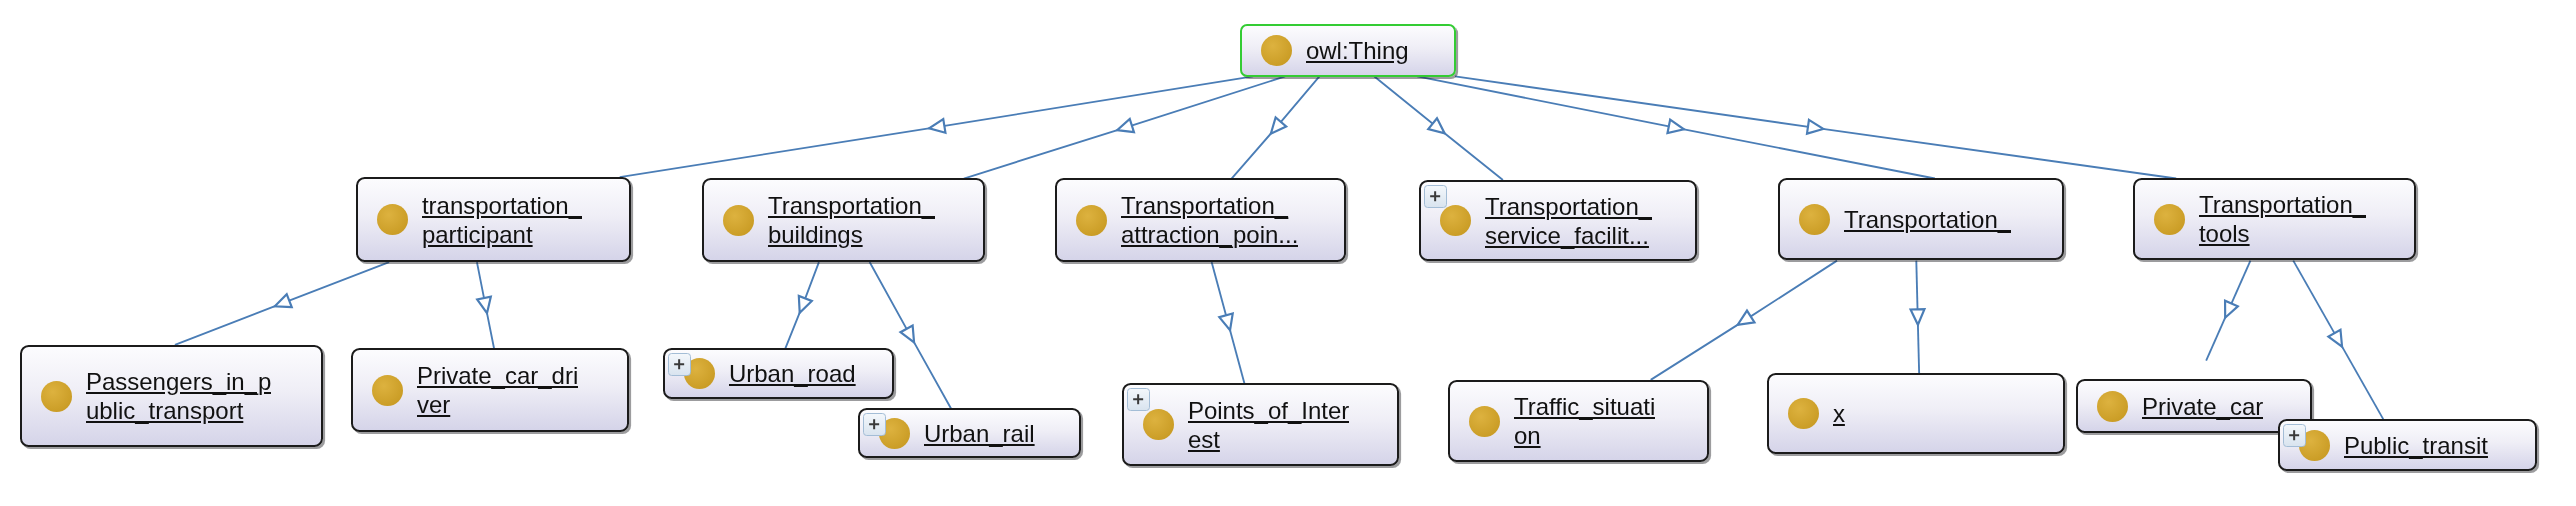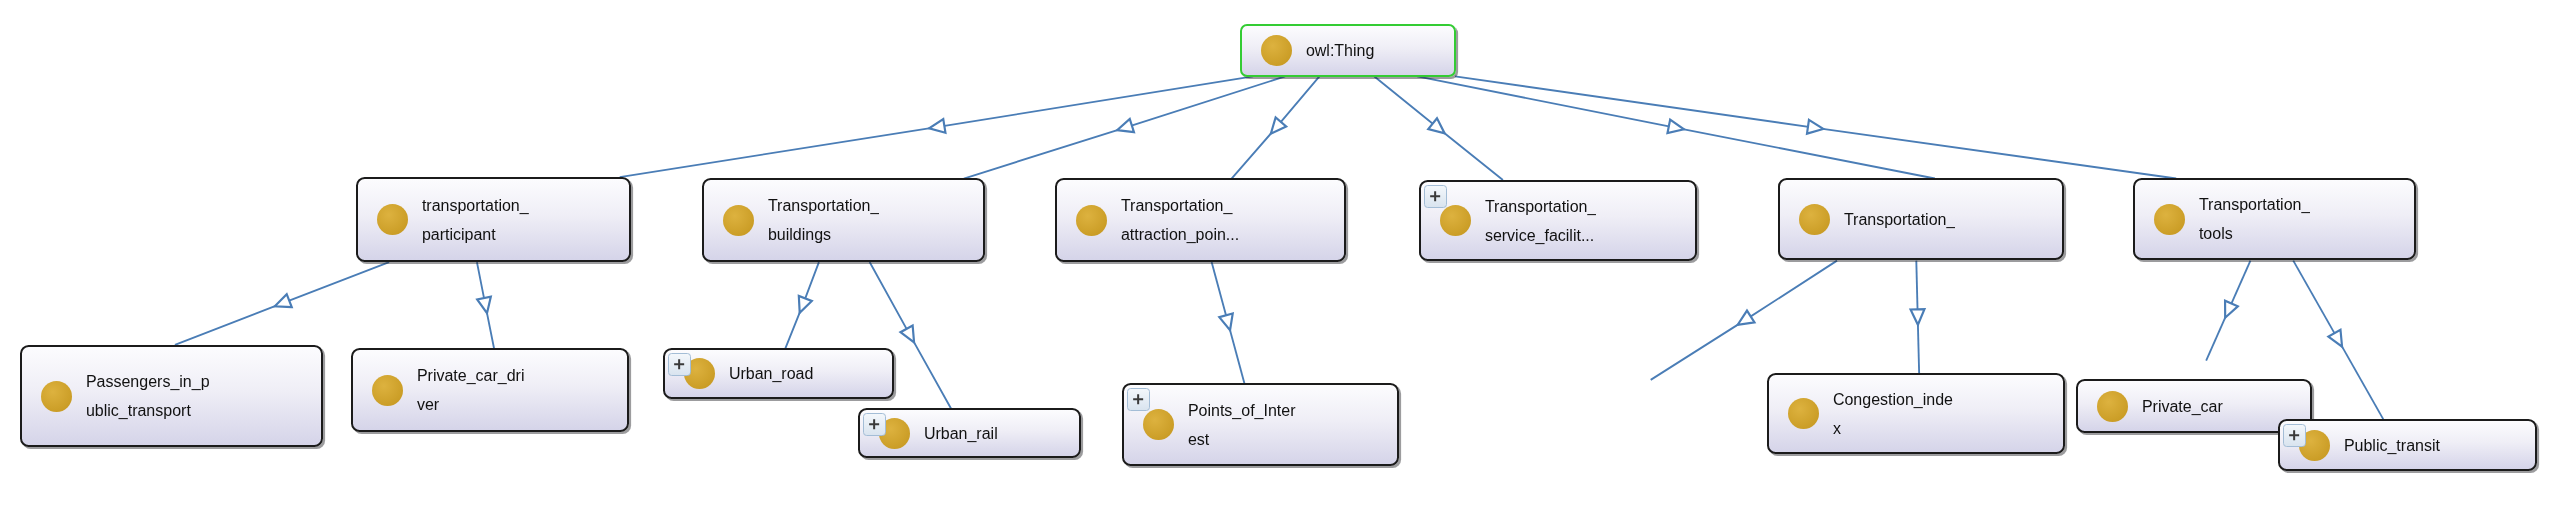--- a/index.html
+++ b/index.html
@@ -21,24 +21,25 @@
   .node {
     position: absolute;
     display: flex; align-items: center;
     gap: 14.3px;
     padding: 0 11.4px 0 18.6px;
     box-sizing: border-box;
     border: 2.1px solid #1b1b1b;
     border-radius: 8.6px;
     background: linear-gradient(180deg, #fcfcfe 0%, #efeef6 45%, #d5d4e9 100%);
     box-shadow: 2.1px 2.1px 0 rgba(35,35,40,0.45);
-    font-size: 16px;
+    font-size: 24px;
     line-height: 29px;
     color: #111111;
     cursor: pointer;
+    text-decoration: underline;
   }
   .node.root {
     border: 2.9px solid #33cc33;
     border-radius: 7.1px;
   }
   .dot {
     flex: 0 0 auto;
     width: 31px; height: 31px;
     border-radius: 50%;
     background: radial-gradient(circle at 38% 35%, #ddb23f 0%, #cfa22c 55%, #c3951d 100%);
@@ -191,25 +192,31 @@
           <path d="M8.6 3h2.8v5.6H17v2.8h-5.6V17H8.6v-5.6H3V8.6h5.6z" fill="#3a3a3a"></path>
         </svg>
     </span>
     <span class="dot"></span>
     <span class="lbl">
       <div>Points_of_Inter</div>
       <div>est</div>
     </span>
   </div>
 
+  <div class="node" style="left:1448px; top:380px; width:261px; height:82px;">
+    <span class="dot"></span>
+    <span class="lbl">
+      <div>Traffic_situati</div>
+      <div>on</div>
+    </span>
+  </div>
 
   <div class="node" style="left:1767px; top:373px; width:298px; height:81px;">
     <span class="dot"></span>
     <span class="lbl">
-      <div>Congestion_inde</div>
       <div>x</div>
     </span>
   </div>
 
   <div class="node" style="left:2076px; top:379px; width:236px; height:54px;">
     <span class="dot"></span>
     <span class="lbl">
         <div>Private_car</div>
       </span>
   </div>

